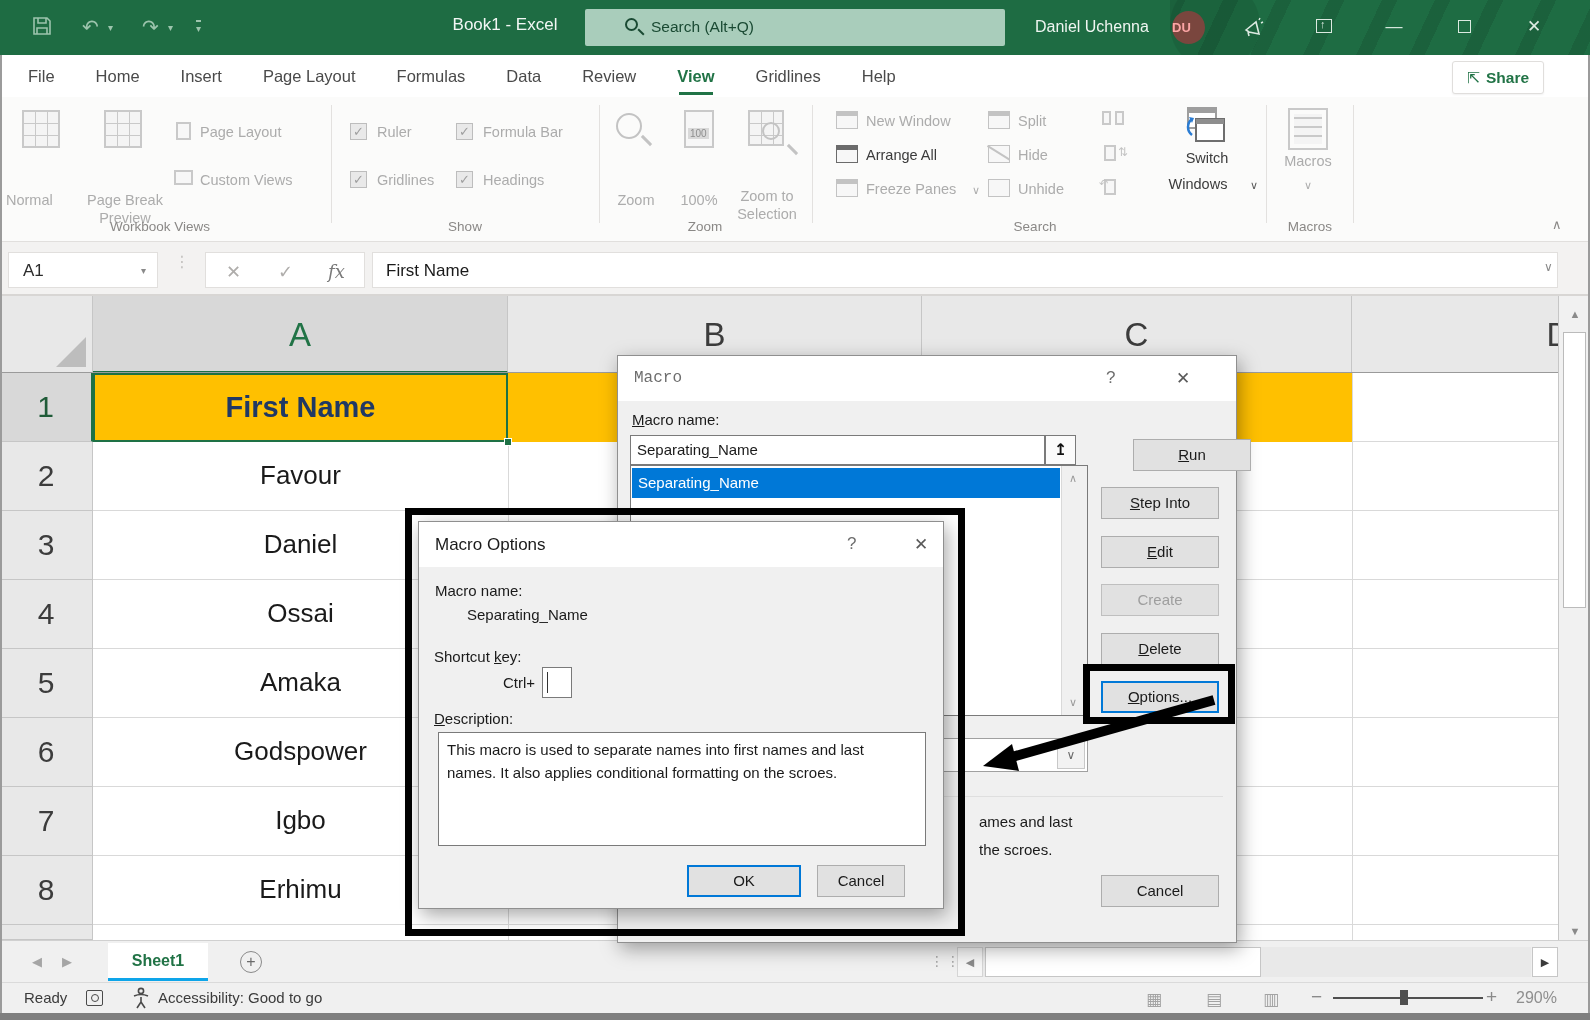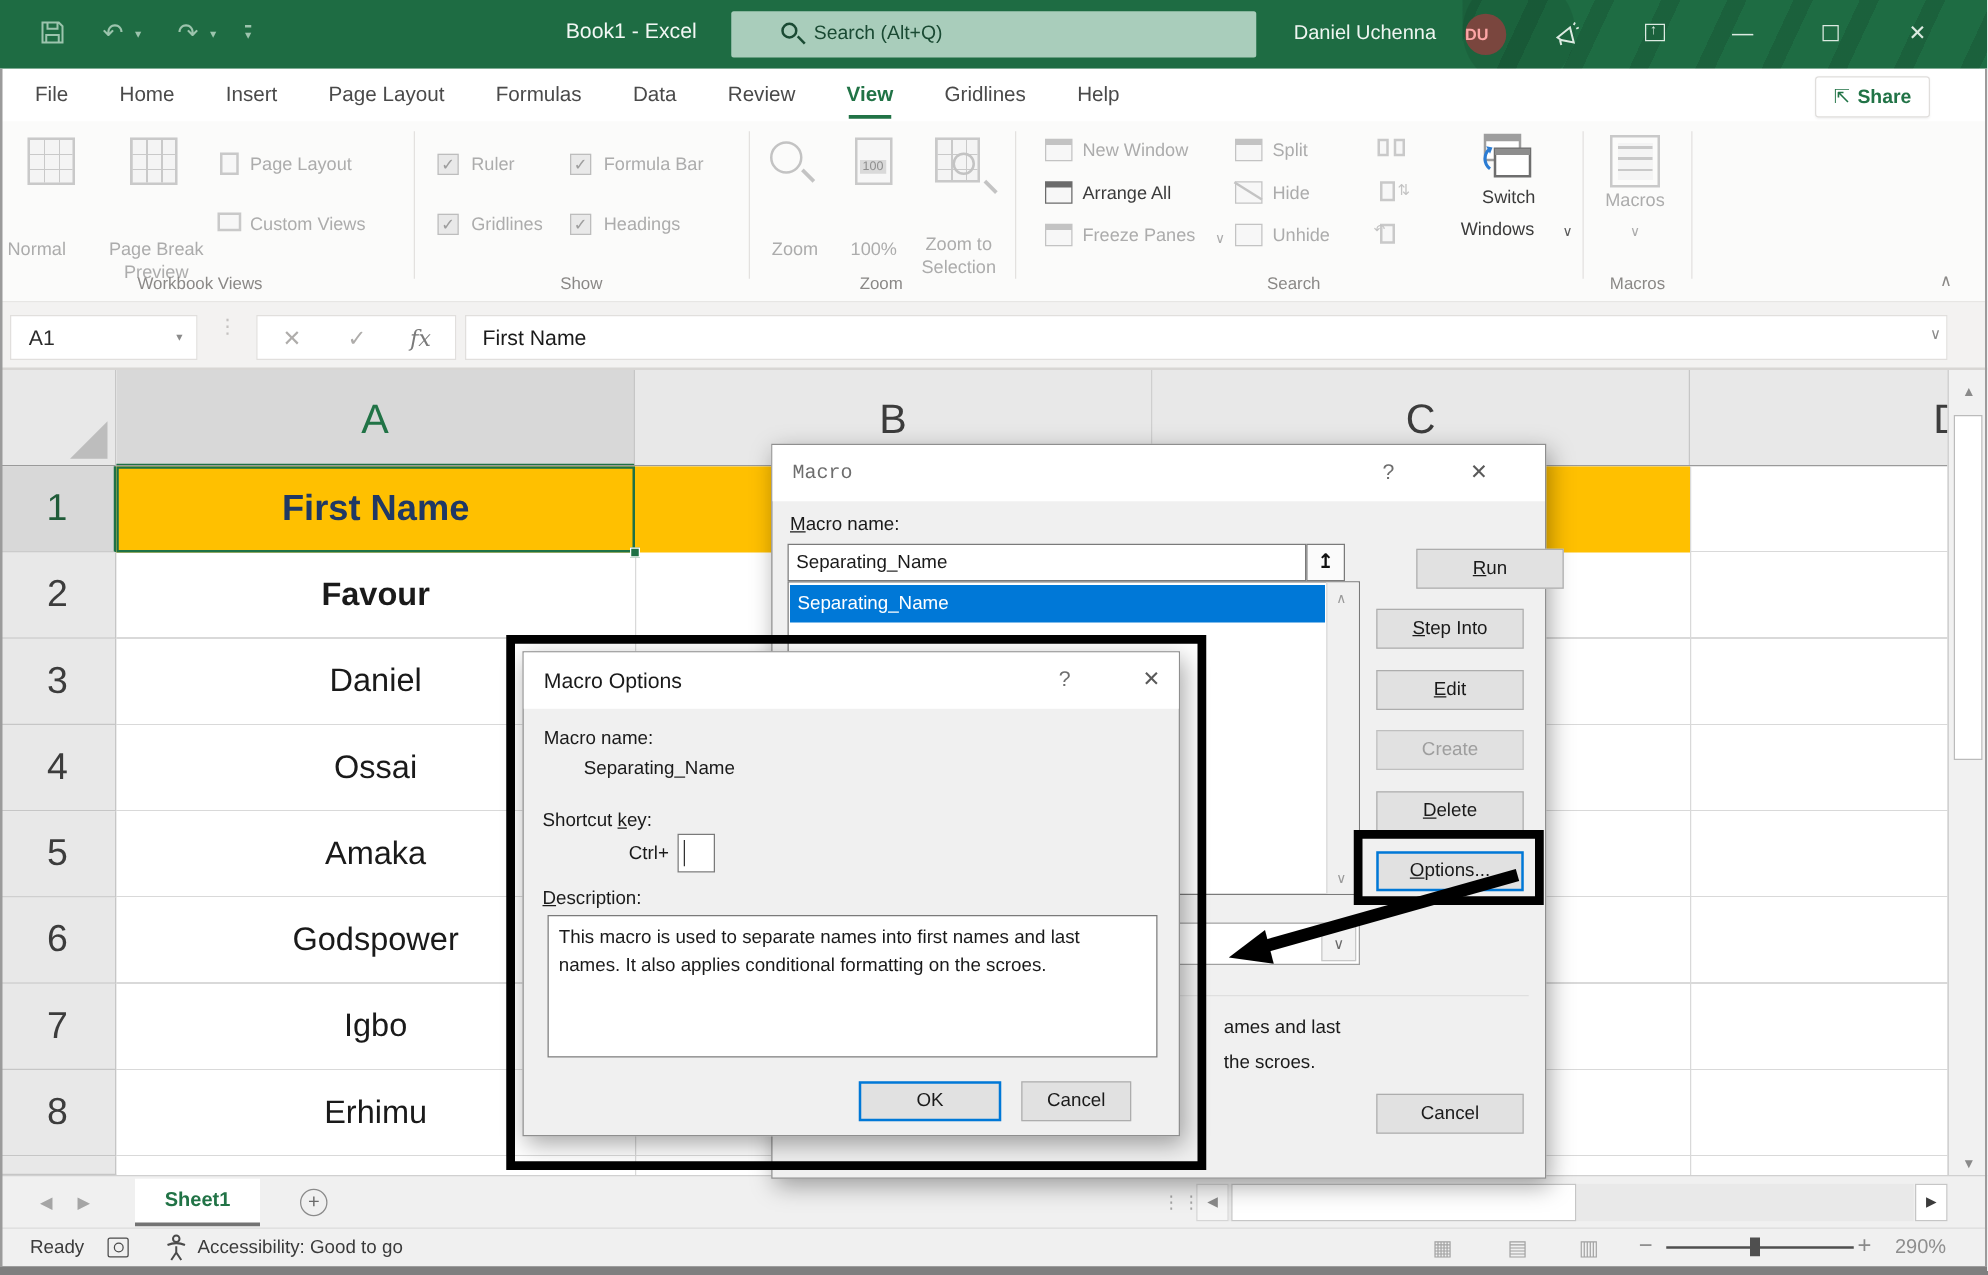--- a/index.html
+++ b/index.html
@@ -91,21 +91,21 @@
   #fillhandle { position:absolute; left:411px; top:65px; width:8px; height:8px; background:#1E7145; border:1px solid #fff; }
 
   
   #vscroll { position:absolute; left:1558px; top:0; width:32px; height:652px; background:#F1F1F1; border-left:1px solid #C6C6C6; }
   .sbtn { position:absolute; text-align:center; color:#8A8A8A; font-size:11px; background:#F1F1F1; }
   #vthumb { position:absolute; left:4px; top:36px; width:23px; height:276px; background:#FFFFFF; border:1px solid #BBBBBB; }
 
   
   #tabbar { position:absolute; left:0; top:940px; width:1590px; height:42px; background:#F0F0F0; border-top:1px solid #D0D0D0; }
   .navarr { position:absolute; top:13px; font-size:13px; color:#A5A5A5; }
-  #sheet-tab { position:absolute; left:108px; top:2px; width:100px; height:38px; background:#fff; border-bottom:3px solid #737373;
+  #sheet-tab { position:absolute; left:108px; top:2px; width:100px; height:38px; background:#fff; border-bottom:3px solid #0ea5e9;
      color:#217346; font-weight:bold; font-size:16px; text-align:center; line-height:36px; }
   #addsheet { position:absolute; left:240px; top:10px; width:22px; height:22px; border:1.5px solid #8A8A8A; border-radius:50%;
      color:#6A6A6A; font-size:16px; text-align:center; line-height:19px; }
   #tab-hdots { position:absolute; left:930px; top:12px; color:#A5A5A5; font-size:14px; letter-spacing:2px; }
   #hscroll-left { position:absolute; left:957px; top:6px; width:26px; height:30px; background:#F6F6F6; border:1px solid #D5D5D5; text-align:center; line-height:28px; font-size:11px; color:#8A8A8A; }
   #htrack { position:absolute; left:983px; top:6px; width:548px; height:30px; background:#E9E9E9; }
   #hthumb { position:absolute; left:2px; top:0; width:276px; height:30px; background:#fff; border:1px solid #C6C6C6; }
   #hscroll-right { position:absolute; left:1532px; top:6px; width:26px; height:30px; background:#fff; border:1px solid #C6C6C6; text-align:center; line-height:28px; font-size:11px; color:#3B3B3B; }
 
   
@@ -340,21 +340,21 @@
     <div class="rowhead" style="top:560px; height:69px; line-height:67px;">8</div>
     <div class="rowhead" style="top:629px; height:15px;"></div>
 
     <div id="gridarea">
       <div class="vline" style="left:415px;"></div>
       <div class="vline" style="left:829px;"></div>
       <div class="vline" style="left:1259px;"></div>
       <div id="row1fill"></div>
       <div id="cellA1">First Name</div>
       <div id="fillhandle"></div>
-      <div class="acell" style="top:69px;font-weight:bold;">Favour</div>
+      <div class="acell" style="top:69px;">Favour</div>
       <div class="acell" style="top:138px;">Daniel</div>
       <div class="acell" style="top:207px;">Ossai</div>
       <div class="acell" style="top:276px;">Amaka</div>
       <div class="acell" style="top:345px;">Godspower</div>
       <div class="acell" style="top:414px;">Igbo</div>
       <div class="acell" style="top:483px;">Erhimu</div>
     </div>
 
     <div id="vscroll">
       <div class="sbtn" style="left:3px; top:4px; width:26px; height:28px; line-height:28px;">▲</div>

